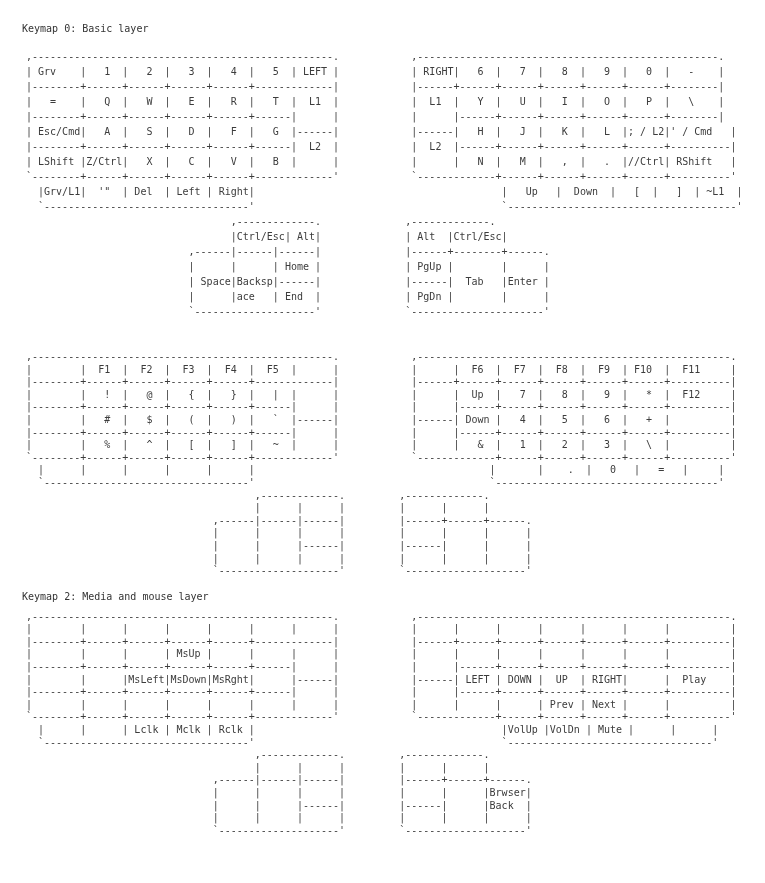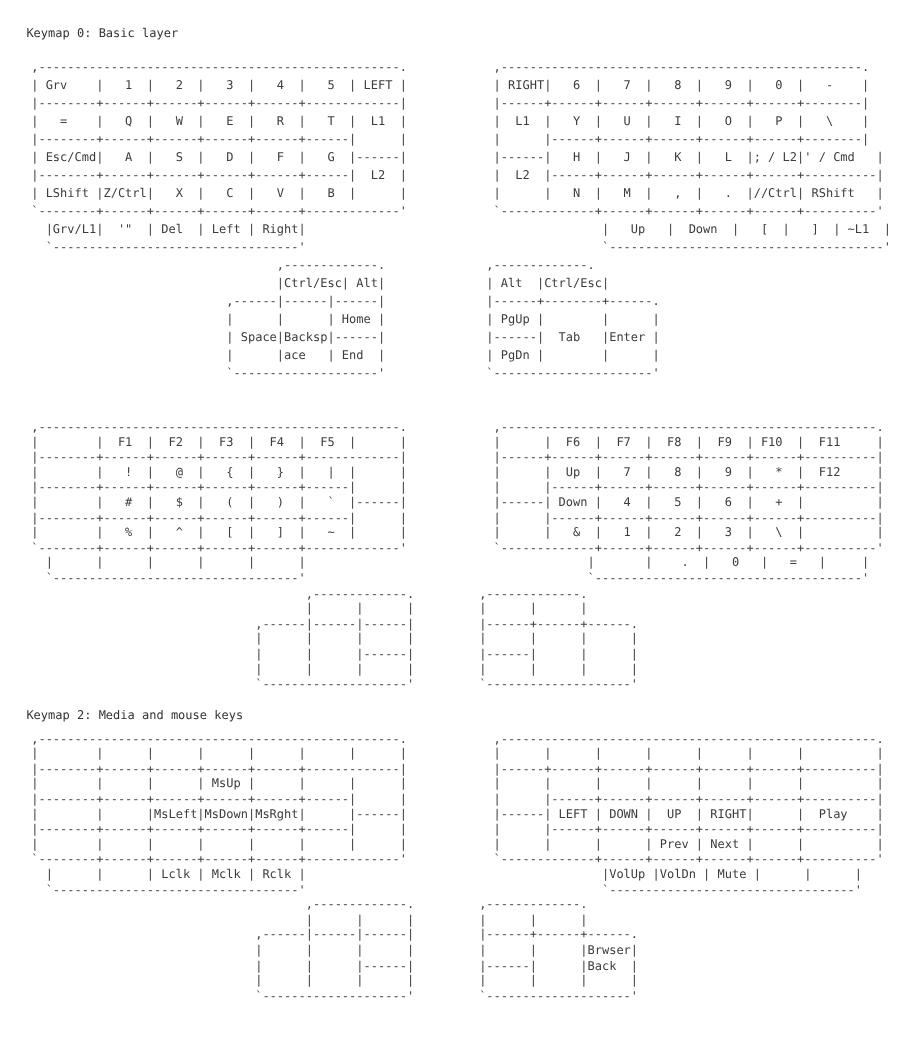--- a/index.html
+++ b/index.html
@@ -76,21 +76,21 @@
                                       ,-------------.         ,-------------.
                                       |      |      |         |      |      |
                                ,------|------|------|         |------+------+------.
                                |      |      |      |         |      |      |      |
                                |      |      |------|         |------|      |      |
                                |      |      |      |         |      |      |      |
                                `--------------------'         `--------------------'</pre>
   </section>
 
   <section>
-    <div class="km-title">Keymap 2: Media and mouse keys</div>
+    <div class="km-title">Keymap 2: Media and mouse layer</div>
     <pre class="km-art km-art-2">,--------------------------------------------------.            ,----------------------------------------------------.
 |        |      |      |      |      |      |      |            |      |      |      |      |      |      |          |
 |--------+------+------+------+------+-------------|            |------+------+------+------+------+------+----------|
 |        |      |      | MsUp |      |      |      |            |      |      |      |      |      |      |          |
 |--------+------+------+------+------+------|      |            |      |------+------+------+------+------+----------|
 |        |      |MsLeft|MsDown|MsRght|      |------|            |------| LEFT | DOWN |  UP  | RIGHT|      |  Play    |
 |--------+------+------+------+------+------|      |            |      |------+------+------+------+------+----------|
 |        |      |      |      |      |      |      |            |      |      |      | Prev | Next |      |          |
 `--------+------+------+------+------+-------------'            `-------------+------+------+------+------+----------'
   |      |      | Lclk | Mclk | Rclk |                                         |VolUp |VolDn | Mute |      |      |

